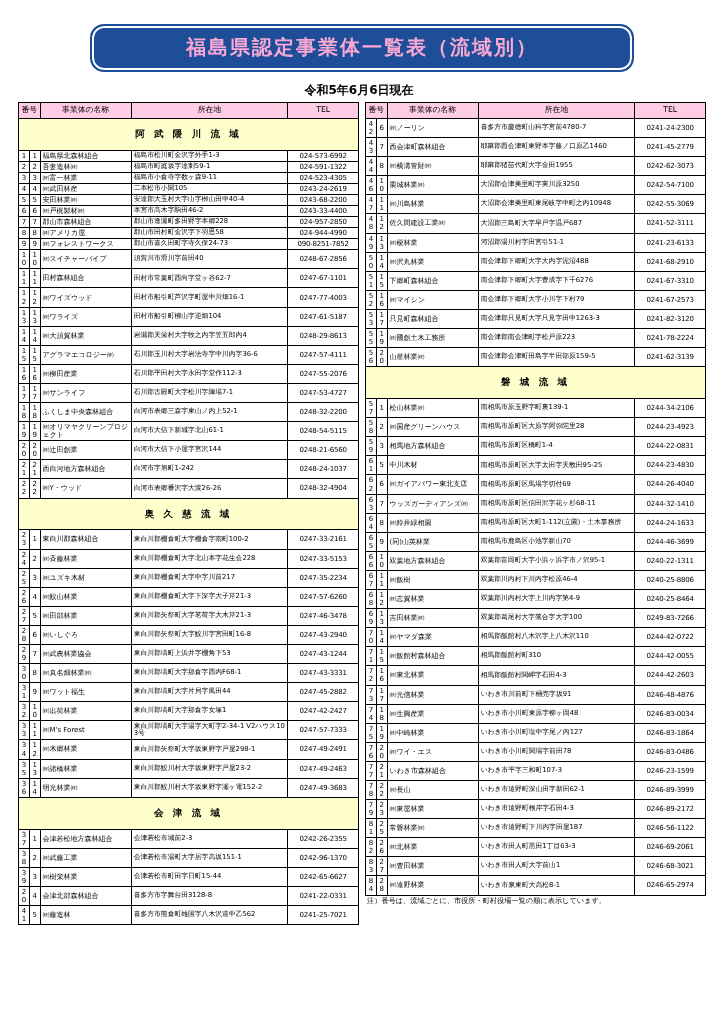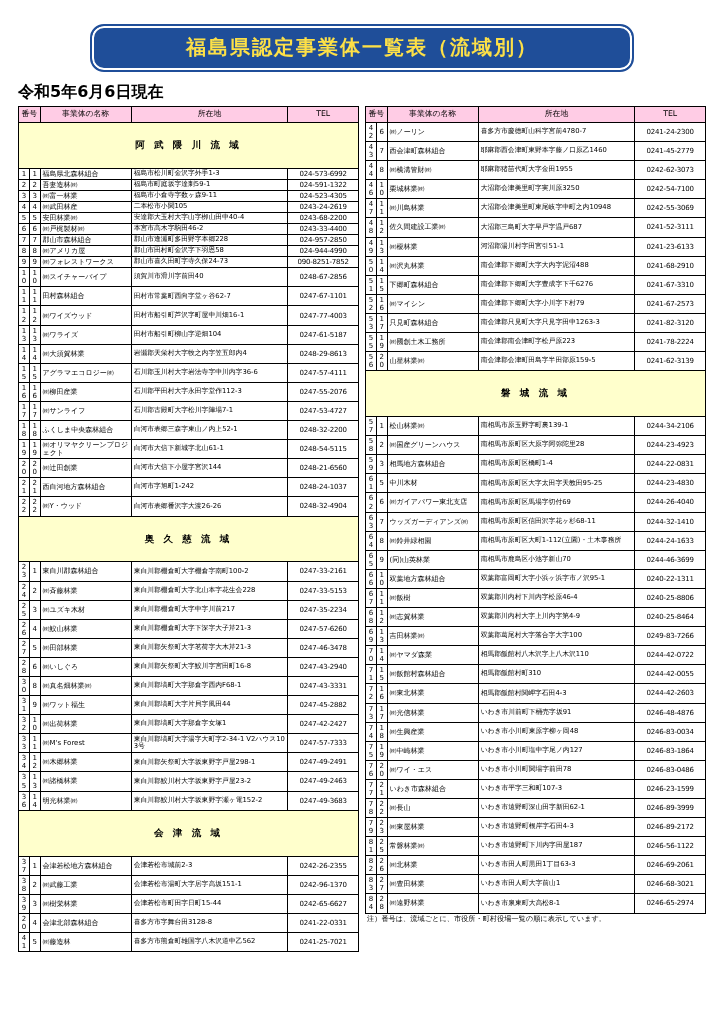--- a/index.html
+++ b/index.html
@@ -11,31 +11,31 @@
     position:relative;
     overflow:hidden;
   }
   .page{width:724px;height:1024px;position:relative;box-sizing:border-box;padding:14px 18px 0 18px;}
   
   .title-banner{
     width:540px;margin:10px auto 0 auto;
     background:#1F4E99;
     border:2px solid #1F4E99;
     border-radius:14px;
-    color:#fde047;
+    color:#f9a8d4;
     text-align:center;
     font-size:20px;
     font-weight:bold;
     letter-spacing:2px;
     padding:8px 0 9px 0;
     box-shadow:0 0 0 2px #ffffff inset;
   }
   .asof{
-    text-align:left;
-    font-size:16px;
+    text-align:center;
+    font-size:12px;
     margin:10px 6px 3px 0;
     font-weight:bold;
   }
   .columns{
     display:flex;
     gap:6px;
     align-items:flex-start;
   }
   .col{width:343px;}
   table{
@@ -63,21 +63,21 @@
   .c-sub{width:15px;text-align:center;}
   .c-name{width:86px;}
   .c-addr{width:150px;}
   .c-tel{width:66px;text-align:center;}
   .region-row td{
     background:#FFFFCC;
     font-weight:bold;
     font-size:9.5px;
     letter-spacing:3px;
     text-align:center;
-    padding:17px 0;
+    padding:10px 0;
   }
   .footnote{
     font-size:7.4px;
     text-align:left;
   }
   .right-col-foot{
     text-align:left;
     font-size:7.2px;
     padding-left:2px;
   }
@@ -304,20 +304,27 @@
               <td class="c-tel tel">0247-46-3478</td>
             </tr>
             <tr>
               <td class="c-no num">28</td>
               <td class="c-sub num">6</td>
               <td class="c-name nm">㈱いしぐろ</td>
               <td class="c-addr ad">東白川郡矢祭町大字鮫川字宮田町16-8</td>
               <td class="c-tel tel">0247-43-2940</td>
             </tr>
             <tr>
+              <td class="c-no num">29</td>
+              <td class="c-sub num">7</td>
+              <td class="c-name nm">㈱武農林業協会</td>
+              <td class="c-addr ad">東白川郡塙町上浜井字棚角下53</td>
+              <td class="c-tel tel">0247-43-1244</td>
+            </tr>
+            <tr>
               <td class="c-no num">30</td>
               <td class="c-sub num">8</td>
               <td class="c-name nm">㈱真名畑林業㈱</td>
               <td class="c-addr ad">東白川郡塙町大字那倉字西内F68-1</td>
               <td class="c-tel tel">0247-43-3331</td>
             </tr>
             <tr>
               <td class="c-no num">31</td>
               <td class="c-sub num">9</td>
               <td class="c-name nm">㈱ワット福生</td>

